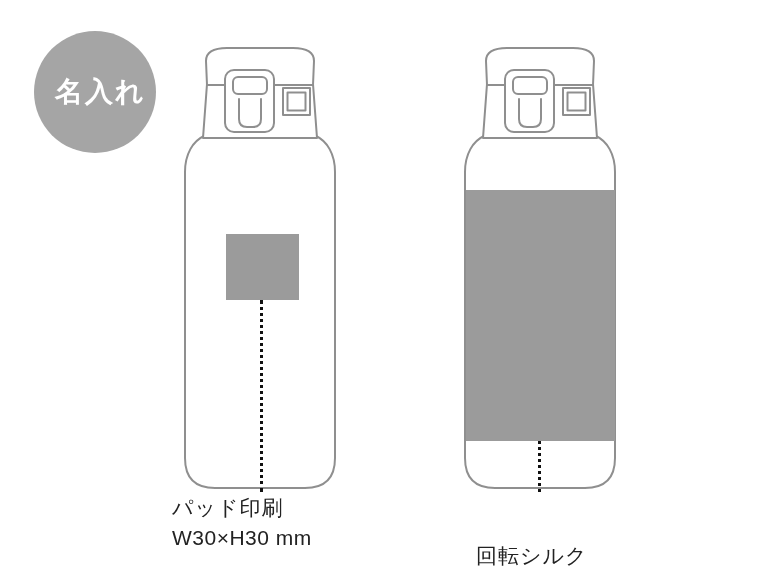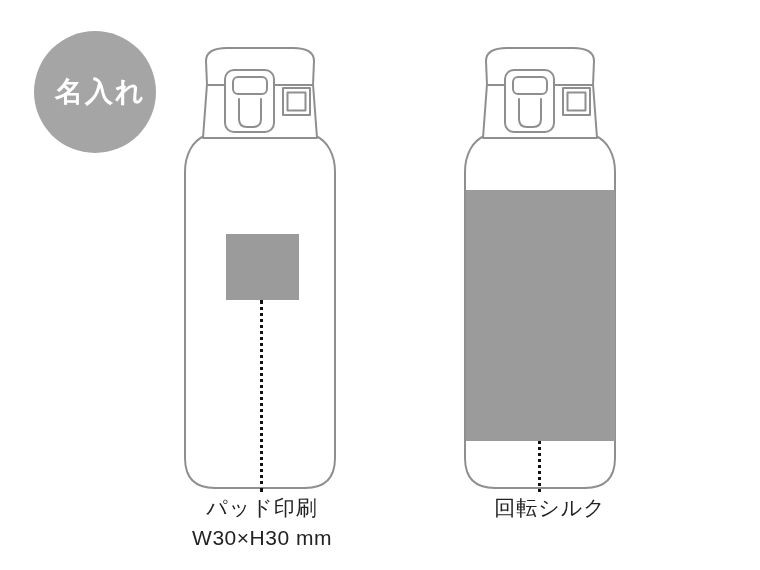--- a/index.html
+++ b/index.html
@@ -39,23 +39,23 @@
   .bottle-right{left:460px;top:44px;}
   
   .print-area{position:absolute;background:var(--print-area);}
   .print-area.pad{left:226px;top:234px;width:73px;height:66px;}
   .print-area.silk{left:466px;top:190px;width:149px;height:251px;}
   
   .leader{position:absolute;width:0;border-left:3px dotted var(--leader-dots);}
   .leader-left{left:260px;top:300px;height:192px;}
   .leader-right{left:538px;top:441px;height:51px;}
   
-  .label{position:absolute;top:494px;width:180px;text-align:center;color:var(--label-text);}
+  .label{position:absolute;top:494px;width:180px;color:var(--label-text);}
   .label-left{left:172px;}
-  .label-right{left:460px;}
+  .label-right{left:476px;margin-top:48px;}
   .label .method{font-size:21px;letter-spacing:1px;}
   .label .size{font-size:21px;margin-top:4px;letter-spacing:0.5px;}
 </style>
 </head>
 <body>
 
 <svg width="0" height="0" style="position:absolute" aria-hidden="true">
   <defs>
     <g id="bottle-shape" stroke-linejoin="round" stroke-linecap="round">
 

